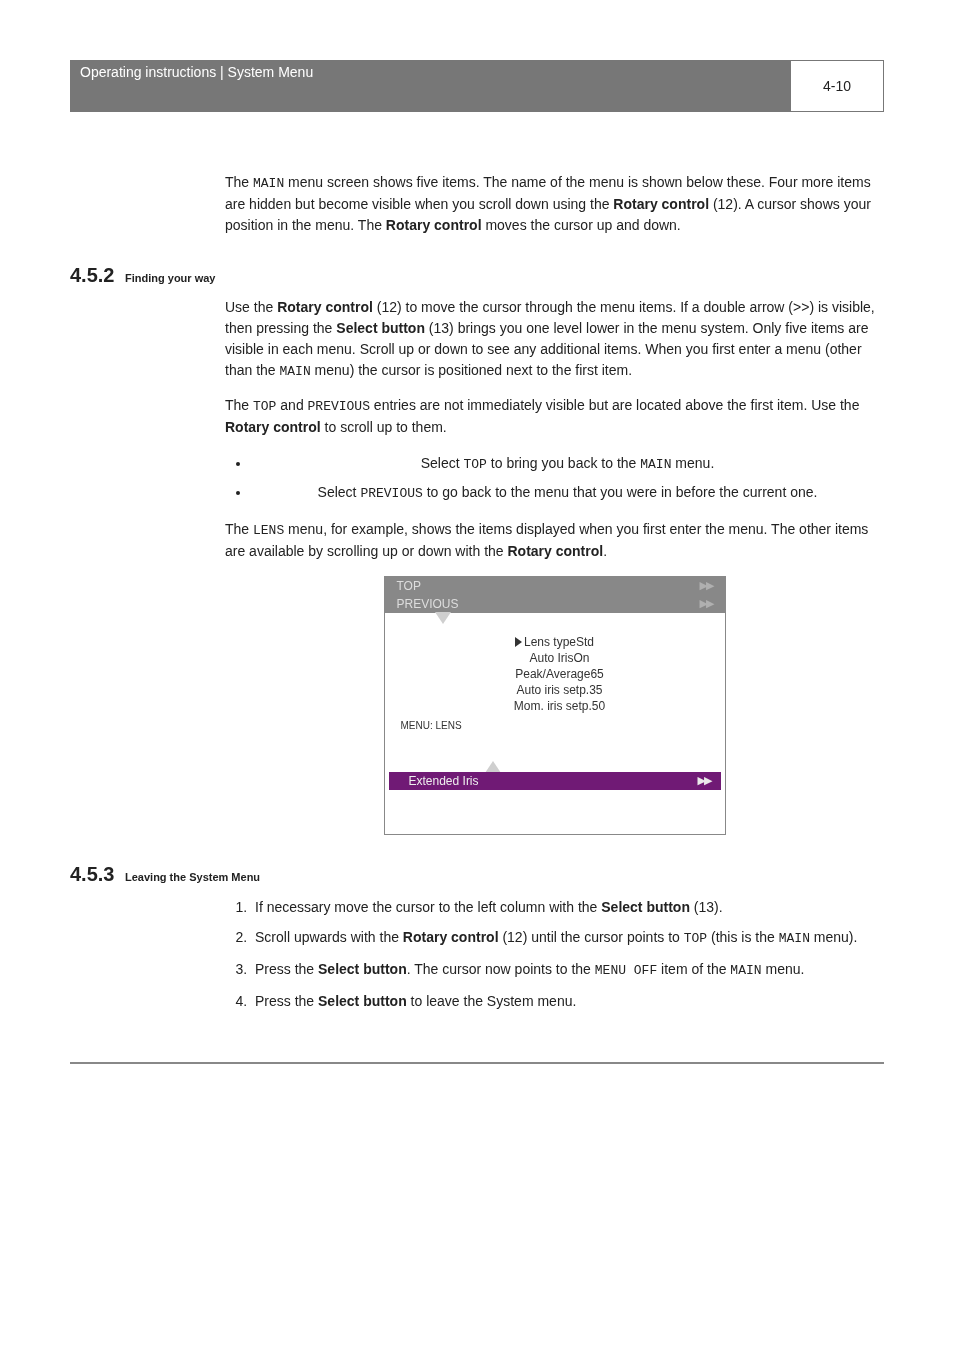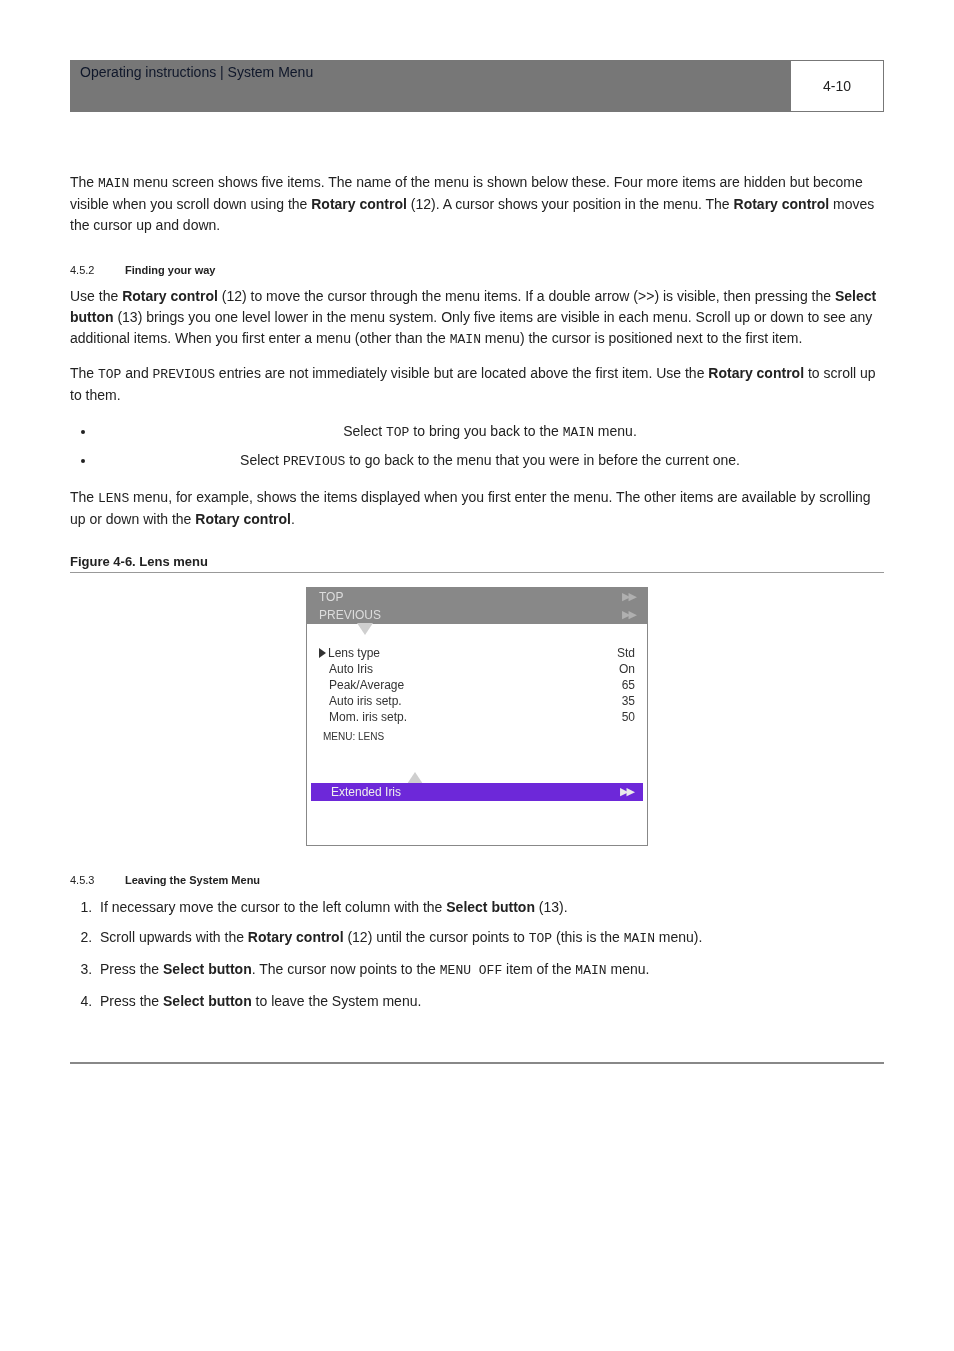--- a/index.html
+++ b/index.html
@@ -13,54 +13,55 @@
   .page {
     padding: 60px 70px 40px 70px;
   }
   .header-row {
     display: flex;
     align-items: stretch;
     margin-bottom: 60px;
   }
   .header-title {
     background: #777;
-    color: #0f172a;
+    color: #ffffff;
     font-size: 14px;
     padding: 4px 10px;
     flex: 1;
   }
   .header-page {
     border: 1px solid #777;
     font-size: 14px;
     padding: 17px 16px;
     margin-left: auto;
     min-width: 60px;
     text-align: center;
   }
   .body-col {
+    margin-left: 155px;
   }
   .para {
     font-size: 14px;
     line-height: 1.5;
     margin: 0 0 14px 0;
   }
   .mono {
     font-family: "Courier New", monospace;
     font-size: 13px;
   }
   .bold { font-weight: 600; }
   .section-row {
     display: flex;
     align-items: baseline;
     margin: 28px 0 10px 0;
   }
   .section-num {
     width: 55px;
-    font-weight: 400;
-    font-size: 11px;
+    font-weight: 700;
+    font-size: 20px;
   }
   .section-title {
     font-weight: 600;
     font-size: 11px;
   }
   ul.bullets {
     margin: 0 0 14px 0;
     padding-left: 26px;
     font-size: 14px;
     line-height: 1.6;
@@ -101,38 +102,38 @@
     letter-spacing: -2px;
   }
   .menu-body {
     padding: 10px 12px 26px 12px;
     font-size: 12px;
     font-family: Arial, sans-serif;
     color: #333;
   }
   .menu-line {
     display: flex;
-    justify-content: space-between;
+    justify-content: center;
     padding: 1px 0 1px 10px;
   }
   .cursor-tri {
     display: inline-block;
     width: 0; height: 0;
     border-top: 5px solid transparent;
     border-bottom: 5px solid transparent;
     border-left: 7px solid #333;
     margin-right: 2px;
     vertical-align: middle;
   }
   .menu-title {
     font-size: 10px;
     padding: 6px 0 4px 4px;
   }
   .ext-row {
-    background: #6d28d9;
+    background: #701a75;
     color: #eee;
     font-size: 12px;
     padding: 2px 10px 2px 20px;
     display: flex;
     align-items: center;
     margin: 0 4px 8px 4px;
   }
   .ext-row .arrow {
     margin-left: auto;
     color: #eaeaea;
@@ -196,21 +197,20 @@
       </li>
       <li>
         <span>Select </span><span class="mono">PREVIOUS</span><span> to go back to the menu that you were in before the current one.</span>
       </li>
     </ul>
 
     <p class="para">
       <span>The </span><span class="mono">LENS</span><span> menu, for example, shows the items displayed when you first enter the menu. The other items are available by scrolling up or down with the </span><span class="bold">Rotary control</span><span>.</span>
     </p>
 
-    <div class="figure-label">Figure 4-6.  Lens menu</div>
 
     <div class="figure-box">
       <div class="dim-row">
         <span>TOP</span>
         <span class="arrow">▶▶</span>
       </div>
       <div class="dim-row">
         <span>PREVIOUS</span>
         <span class="arrow">▶▶</span>
       </div>

